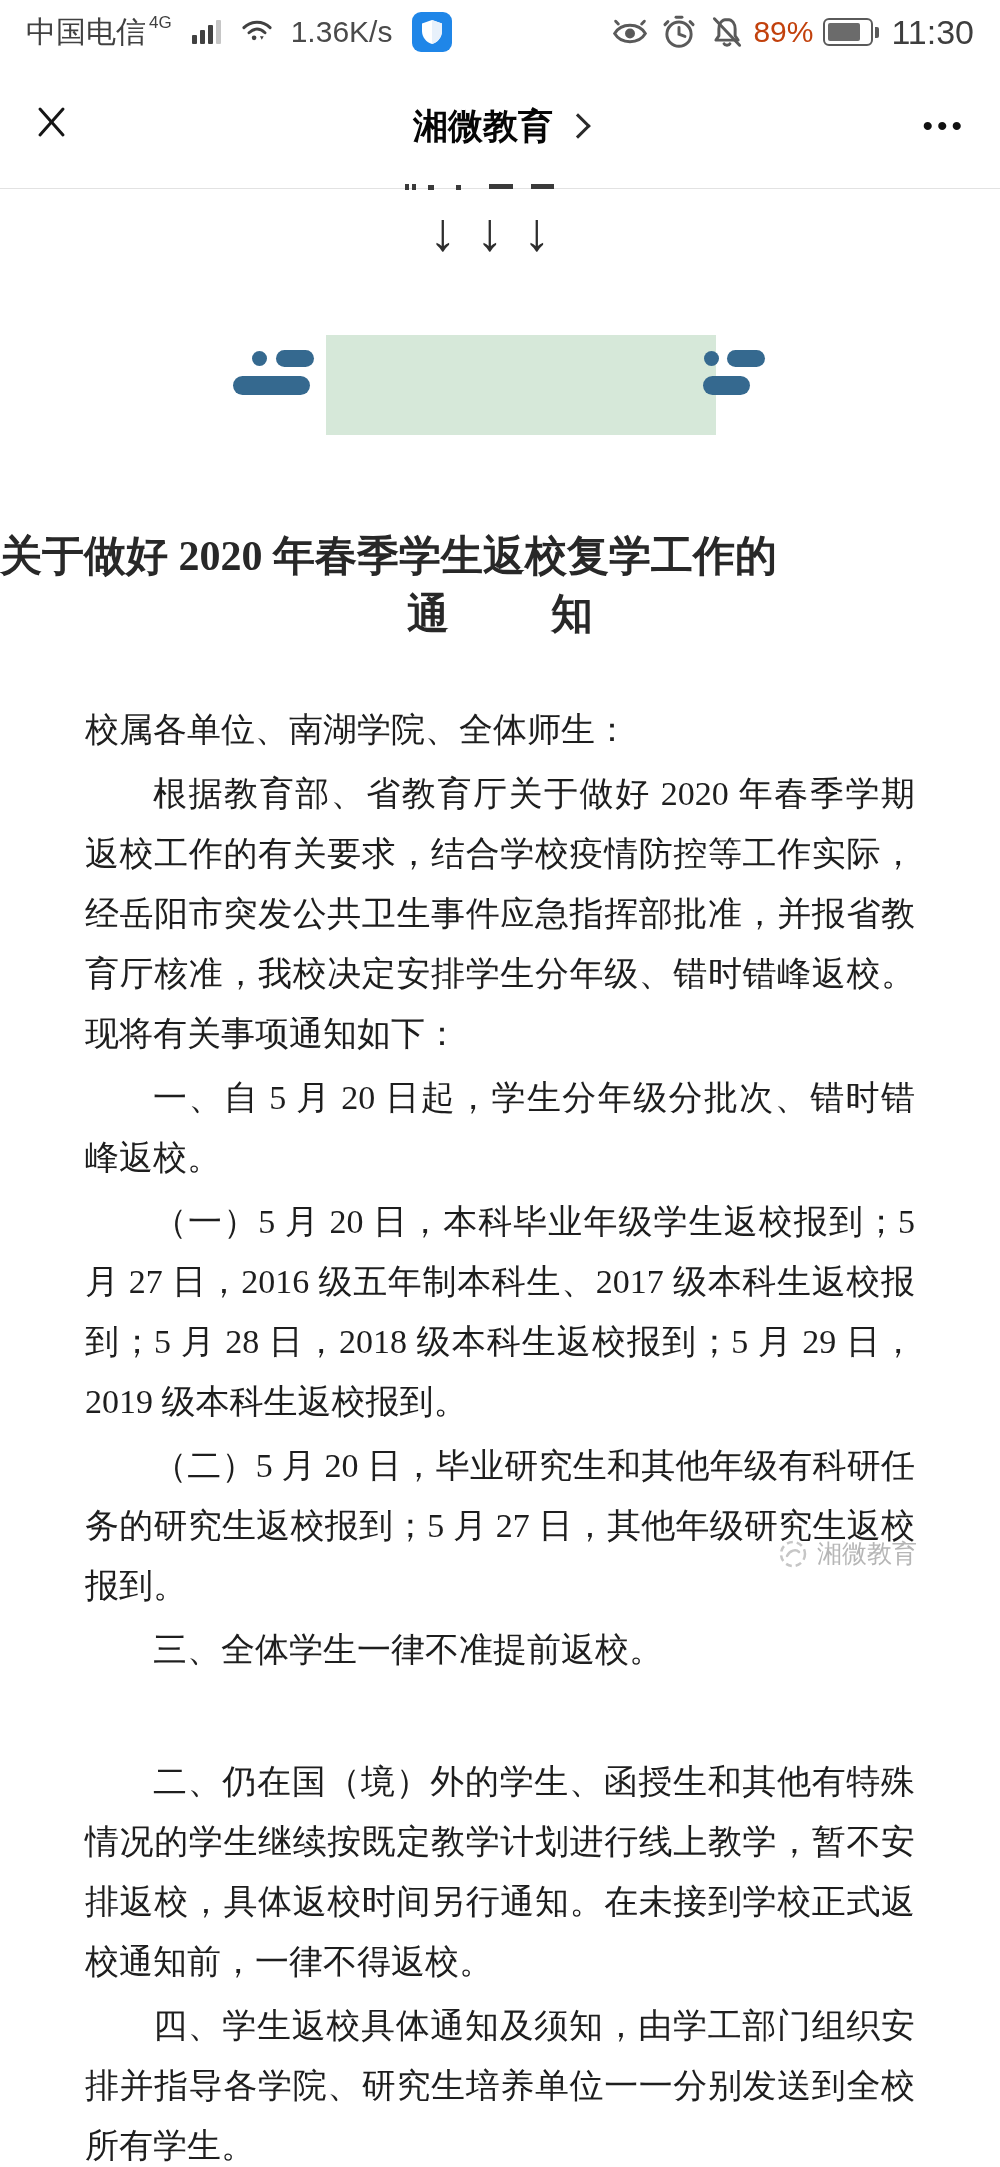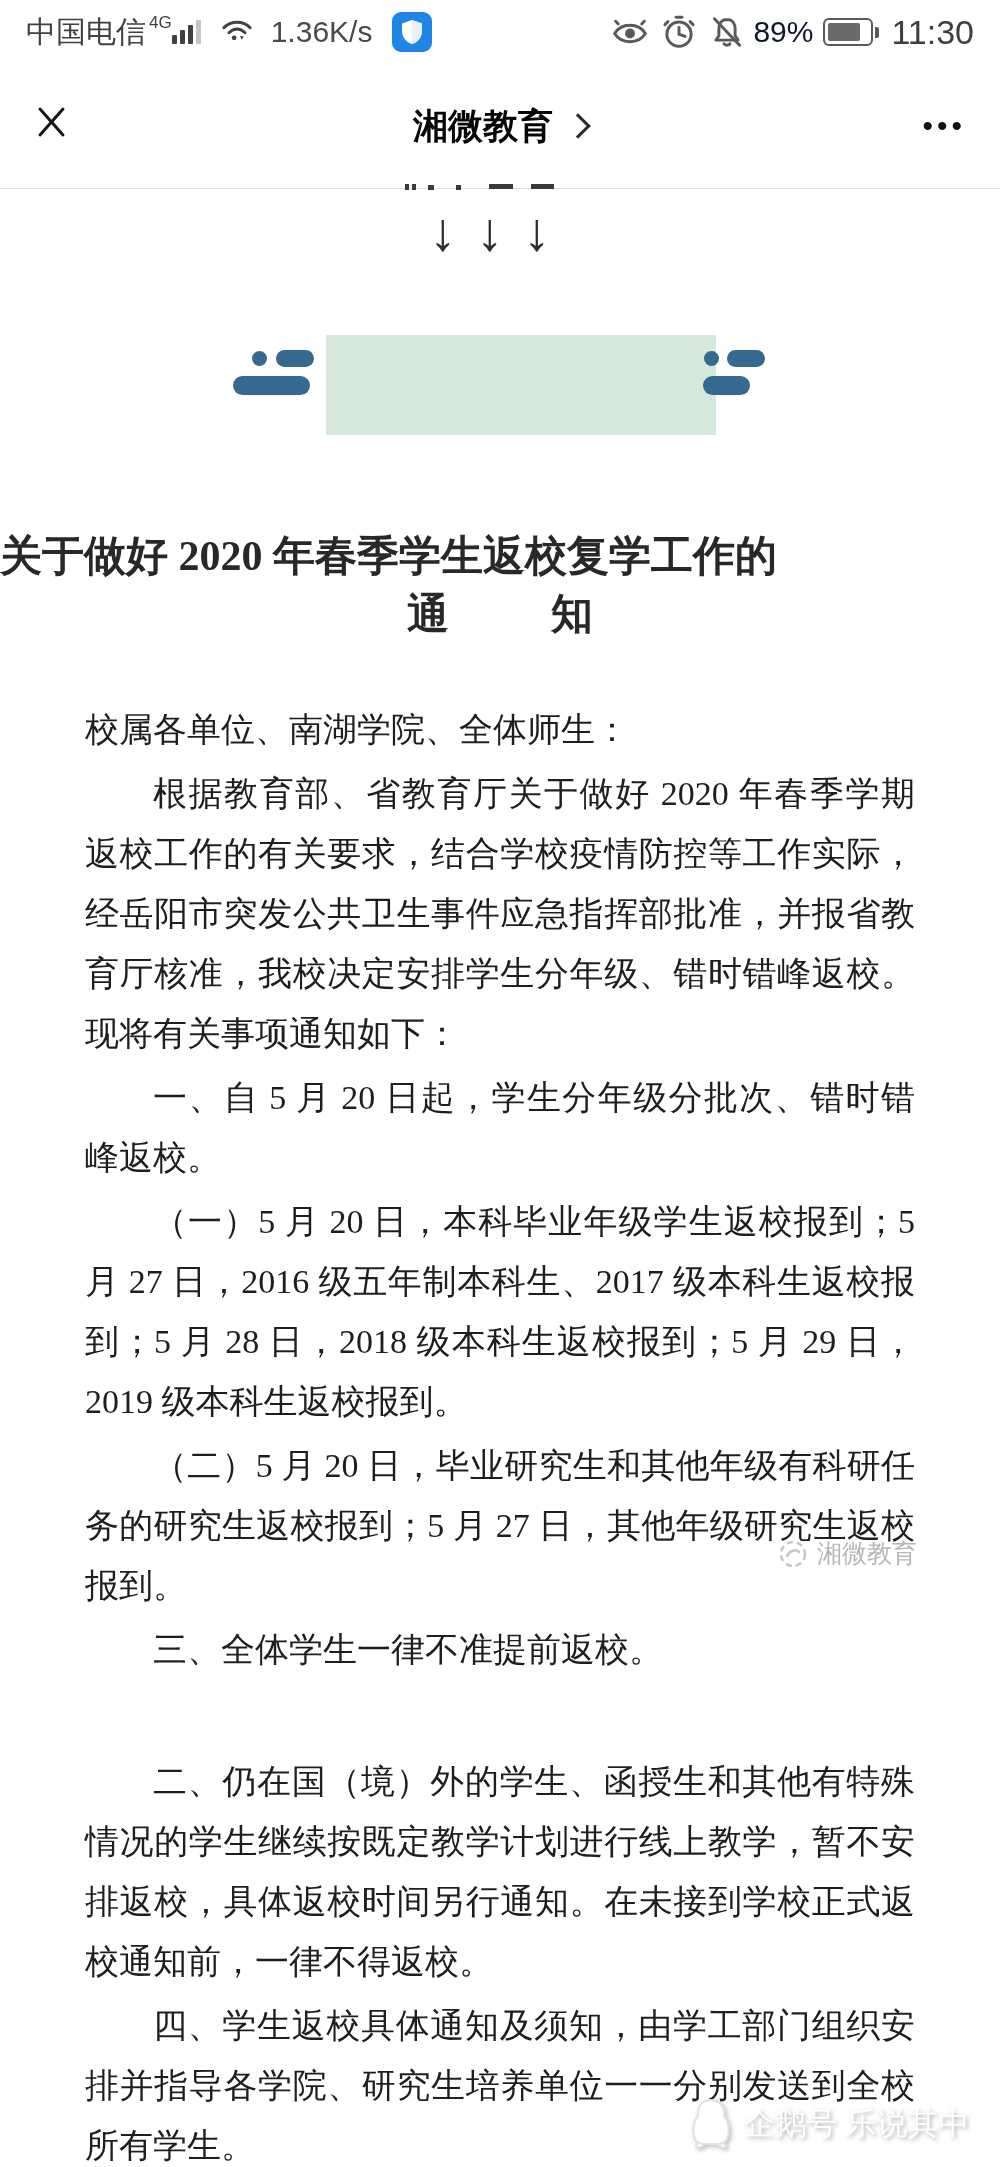--- a/index.html
+++ b/index.html
@@ -6,31 +6,31 @@
   #screen{
     position:relative;width:1000px;height:2167px;margin:0 auto;
     background:#ffffff;overflow:hidden;
     font-family:"Liberation Sans",sans-serif;color:#222;
   }
   
   .status-bar{position:absolute;top:0;left:0;right:0;height:64px;display:flex;align-items:center;padding:8px 26px;box-sizing:border-box;}
   .sb-left,.sb-right{display:flex;align-items:center;}
   .sb-right{margin-left:auto;}
   .carrier{font-size:30px;color:#414141;}
-  .net-badge{font-size:17px;color:#414141;position:relative;top:-9px;margin-left:3px;margin-right:0;}
+  .net-badge{font-size:17px;color:#414141;position:relative;top:-9px;margin-left:3px;margin-right:20px;}
   .sig-bars{display:inline-flex;align-items:flex-end;gap:3px;margin-right:12px;}
   .sig-bars i{display:block;width:5px;background:#414141;border-radius:1px;}
   .sig-bars i:nth-child(1){height:9px;}
   .sig-bars i:nth-child(2){height:14px;}
   .sig-bars i:nth-child(3){height:19px;}
   .sig-bars i:nth-child(4){height:24px;background:#c6c6c6;}
   .sb-icon{display:inline-block;margin:0 6px;line-height:0;}
   .speed{font-size:30px;color:#4a4a4a;margin:0 14px 0 10px;}
   .app-badge{width:40px;height:40px;border-radius:9px;background:#1f86e8;display:flex;align-items:center;justify-content:center;margin-left:6px;}
-  .pct{font-size:30px;color:#0f172a;margin:0 6px 0 2px;}
+  .pct{font-size:30px;color:#c2410c;margin:0 6px 0 2px;}
   .battery{display:inline-flex;align-items:center;margin:0 4px;}
   .batt-body{width:46px;height:24px;border:2.5px solid #5a5a5a;border-radius:6px;position:relative;}
   .batt-fill{position:absolute;left:3px;top:3px;bottom:3px;width:32px;background:#6b6b6b;border-radius:2px;}
   .batt-nub{width:4px;height:11px;background:#5a5a5a;border-radius:0 2px 2px 0;margin-left:2px;}
   .clock{font-size:34px;color:#3e3e3e;margin-left:8px;}
   
   .nav-bar{position:absolute;top:64px;left:0;right:0;height:124px;border-bottom:1px solid #e2e2e2;background:#fff;}
   .nav-close{position:absolute;left:32px;top:38px;line-height:0;cursor:pointer;}
   .nav-title{position:absolute;left:0;right:0;top:0;height:100%;display:flex;align-items:center;justify-content:center;font-size:35px;font-weight:600;color:#060606;}
   .nav-chevron{display:inline-block;width:15px;height:15px;border-top:3px solid #2a2a2a;border-right:3px solid #2a2a2a;transform:rotate(45deg);margin-left:16px;}
@@ -186,26 +186,14 @@
   <div class="wm-inline">
     <span class="wm-logo">
       <svg width="30" height="30" viewBox="0 0 30 30">
           <circle cx="15" cy="15" r="12" fill="none" stroke="#c6c6c6" stroke-width="2.5" stroke-dasharray="6 4"></circle>
           <path d="M9 17 C12 11 18 10 21 13" fill="none" stroke="#c6c6c6" stroke-width="2.5" stroke-linecap="round"></path>
         </svg>
     </span>
     <span>湘微教育</span>
   </div>
 
-  <div class="wm-bottom">
-    <span class="penguin">
-      <svg width="46" height="52" viewBox="0 0 46 52">
-        <g fill="#ffffff" stroke="#e2e2e2" stroke-width="2">
-          <path d="M23 2 C13 2 9 10 10 18 C5 24 4 34 7 41 C9 45 14 47 18 46 L28 46 C32 47 37 45 39 41 C42 34 41 24 36 18 C37 10 33 2 23 2 Z"></path>
-          <path d="M12 45 C9 46 7 48 8 49 C10 50 14 49 16 47 Z"></path>
-          <path d="M34 45 C37 46 39 48 38 49 C36 50 32 49 30 47 Z"></path>
-        </g>
-      </svg>
-    </span>
-    <span>企鹅号 乐说其中</span>
-  </div>
 
 </div>
 
 </body></html>

